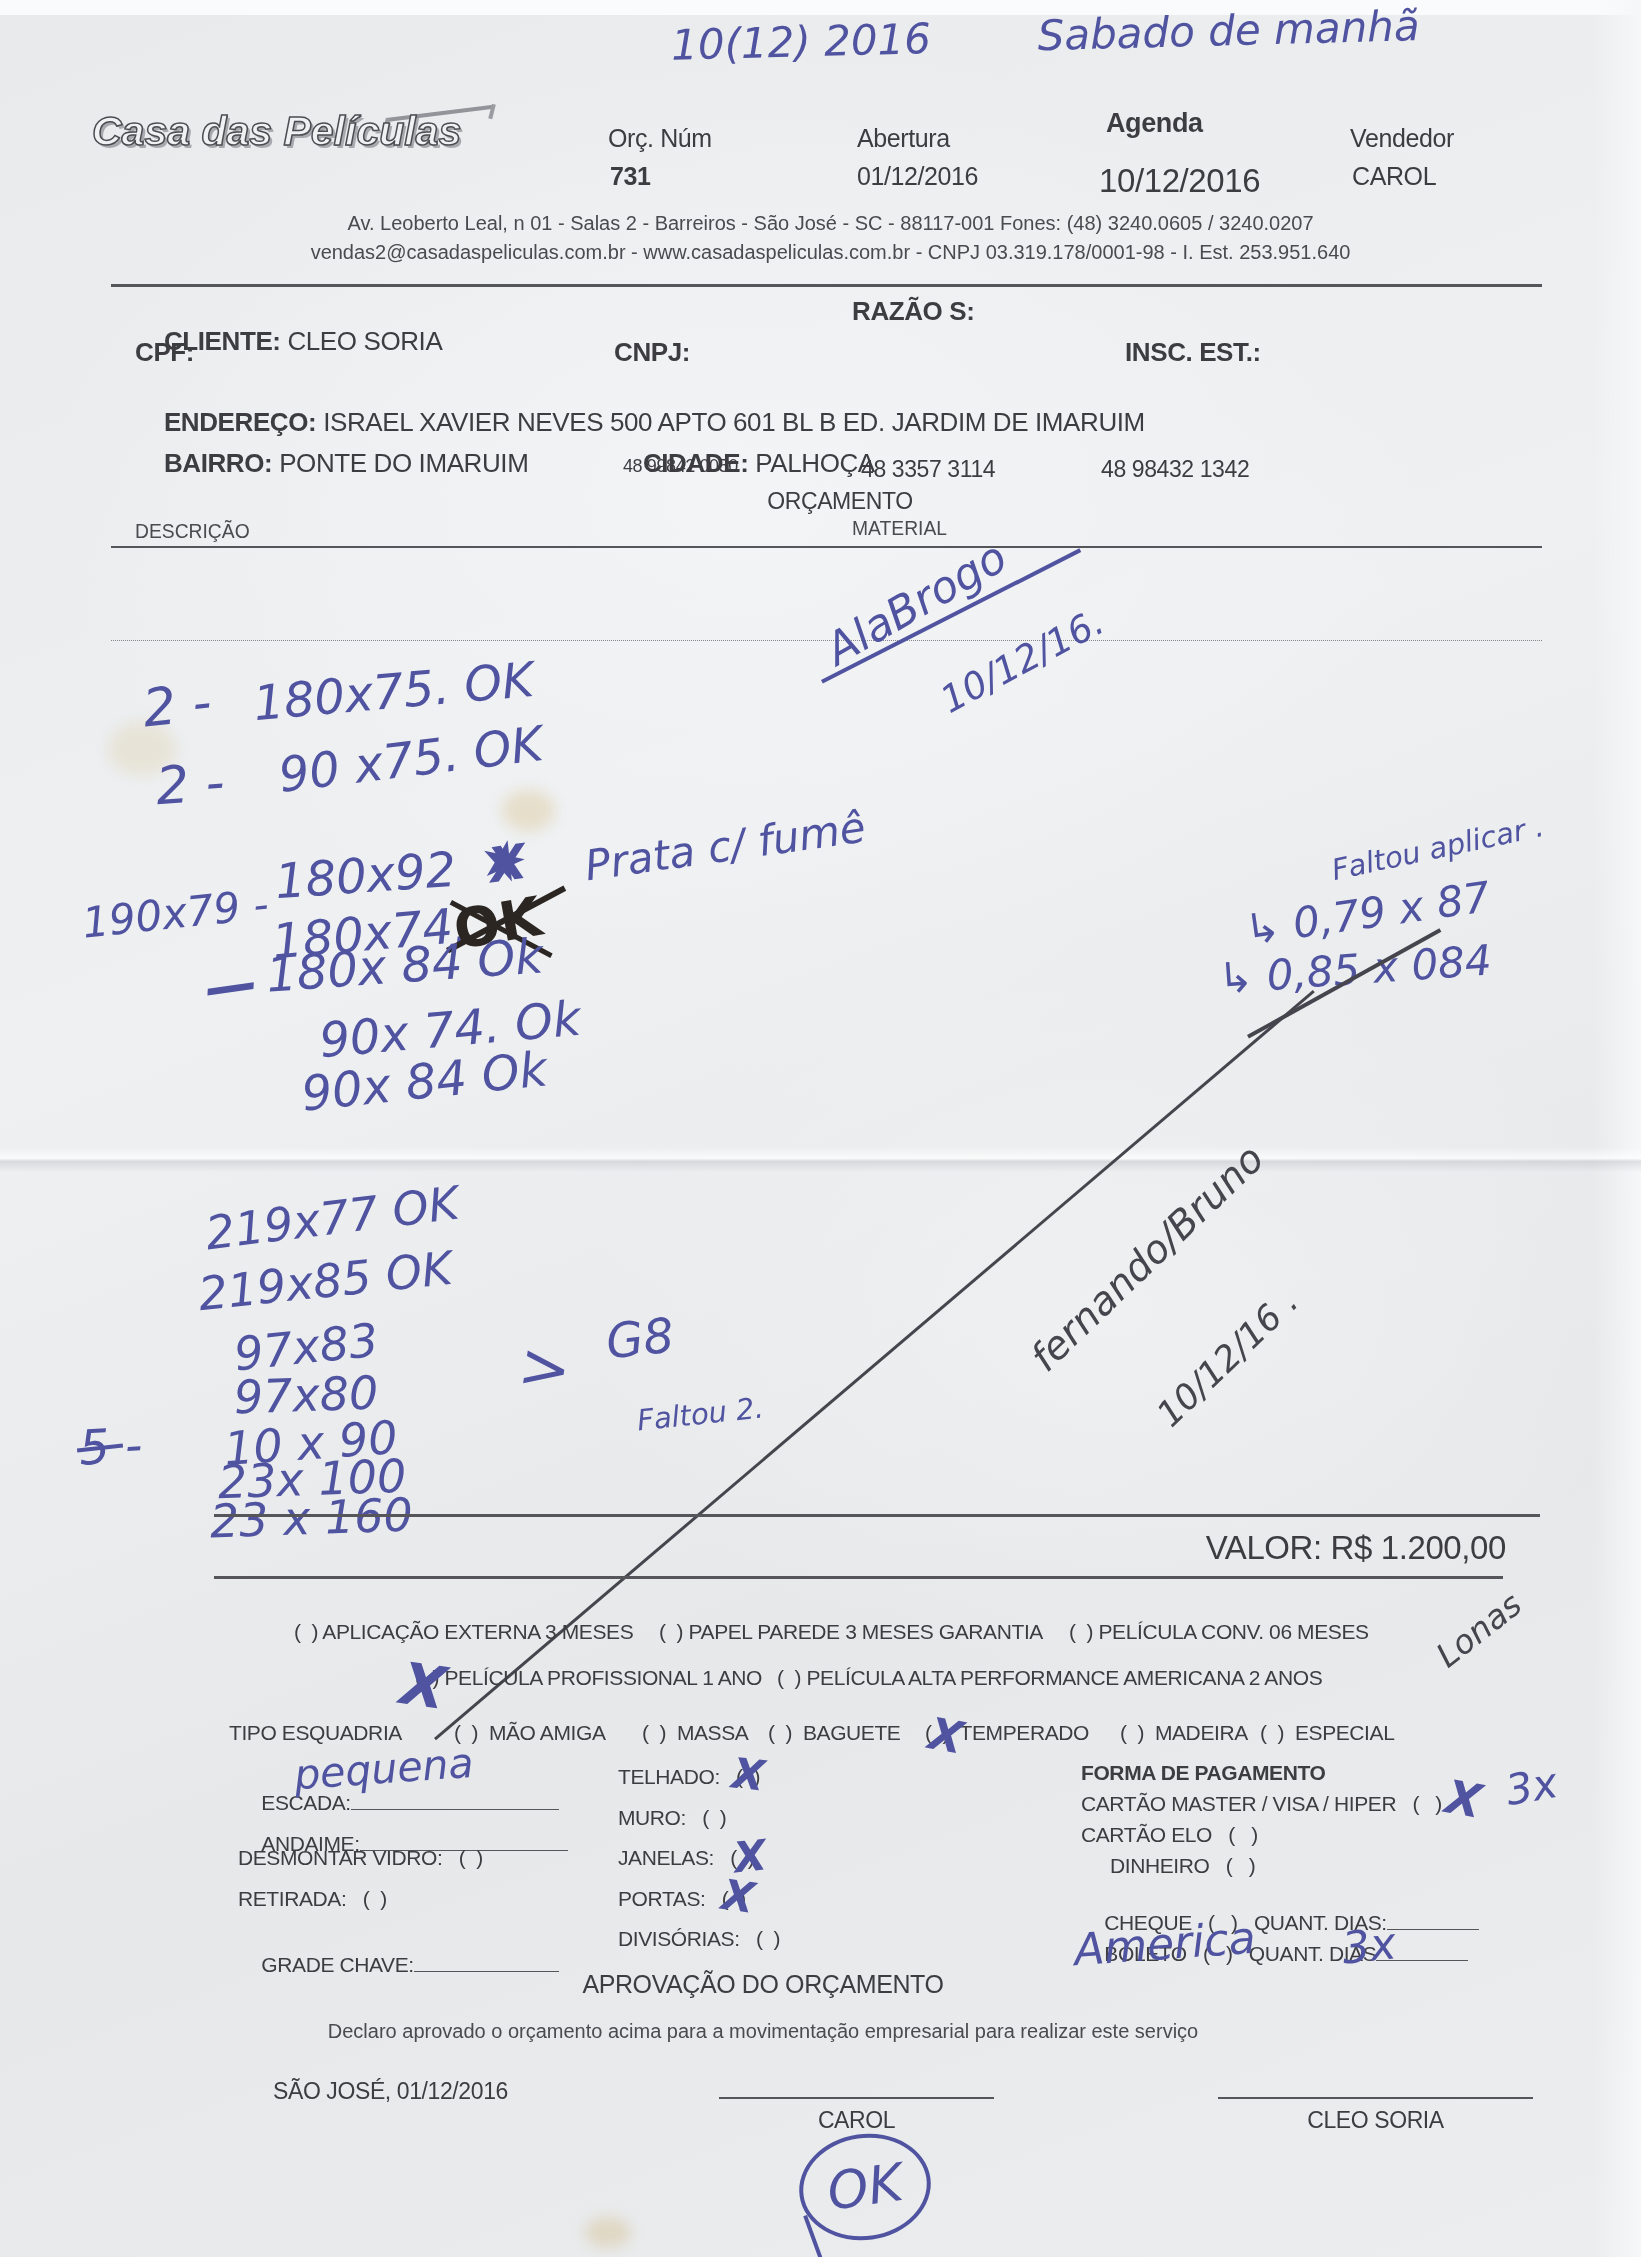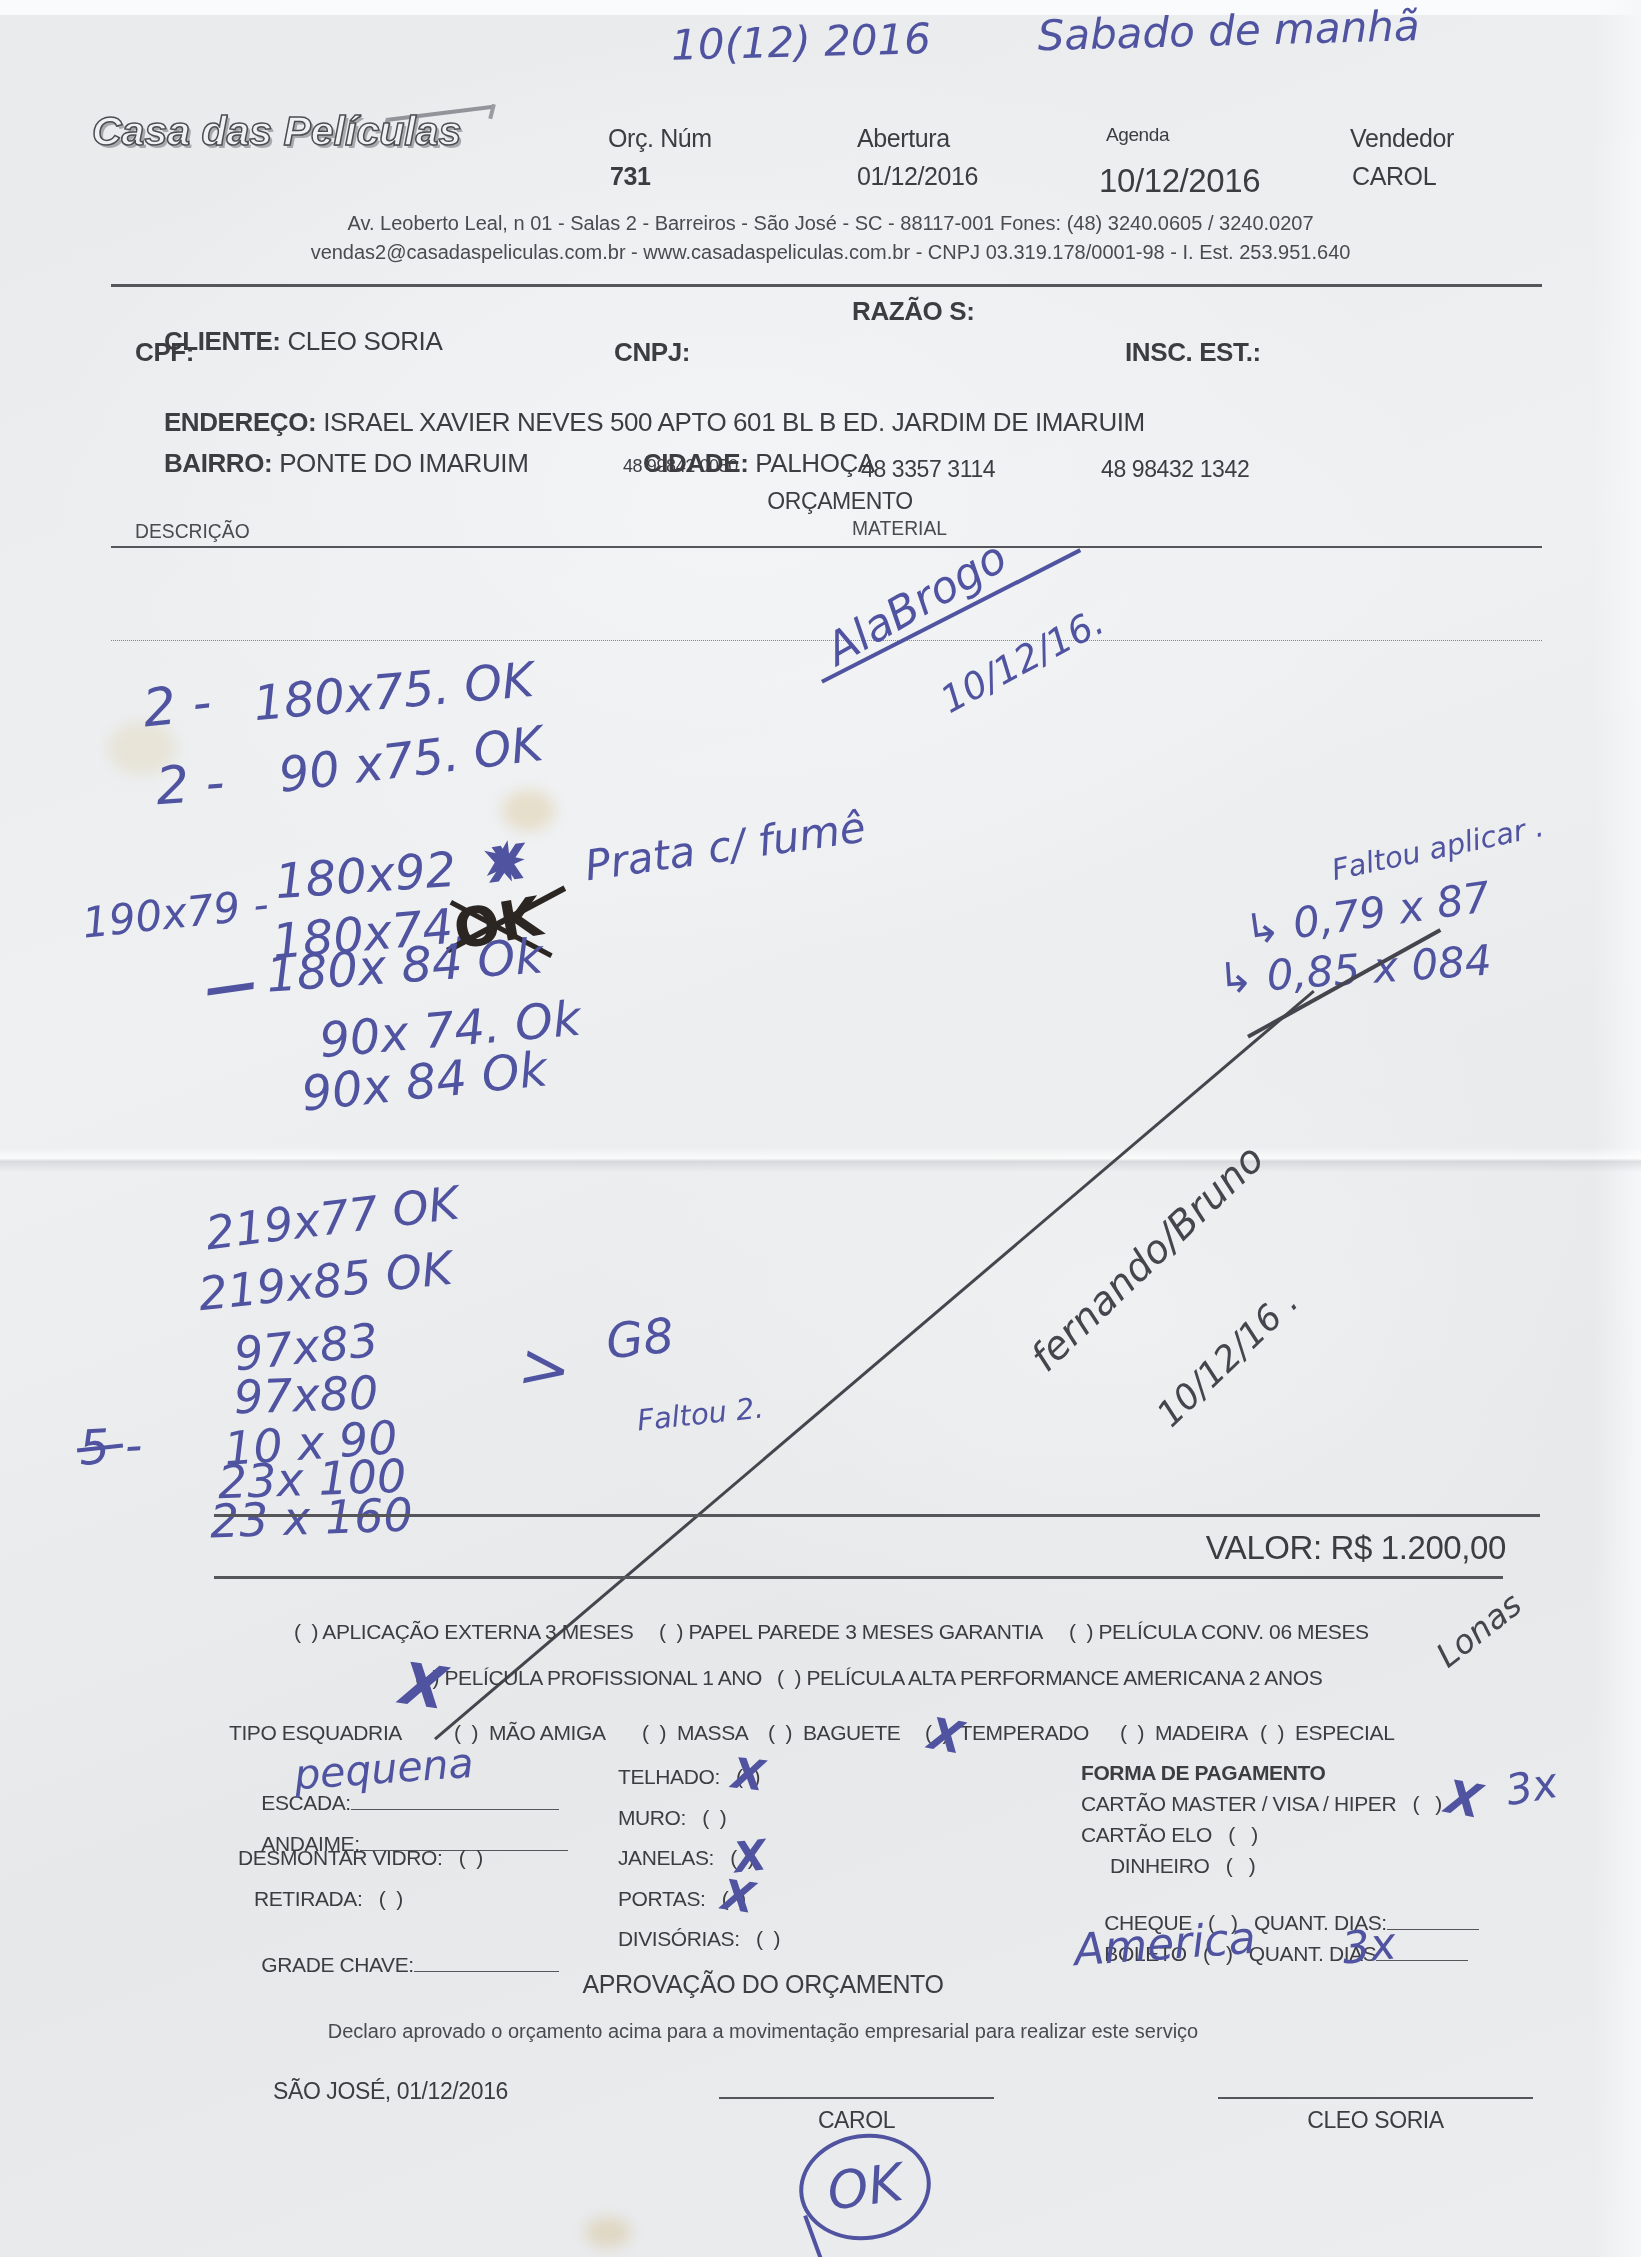--- a/index.html
+++ b/index.html
@@ -44,21 +44,21 @@
   <div class="ln" style="left:384px;top:118px;width:3.9px;height:15.4px;background:#9b9ca2;transform:rotate(14deg);"></div>
   <div class="ln" style="left:490px;top:104px;width:3.9px;height:15.4px;background:#9b9ca2;transform:rotate(14deg);"></div>
 
   <div class="abs hw" style="left:671px;top:11.6px;font-size:42px;transform:rotate(-1.5deg);">10(12) 2016        Sabado de manhã</div>
 
   <div class="abs logo" style="left:92px;top:108px;font-size:41px;">Casa das Películas</div>
   <div class="abs p" style="left:608px;top:124px;font-size:25px;">Orç. Núm</div>
   <div class="abs p pb" style="left:610px;top:162px;font-size:25px;">731</div>
   <div class="abs p" style="left:857px;top:124px;font-size:25px;">Abertura</div>
   <div class="abs p" style="left:857px;top:162px;font-size:25px;">01/12/2016</div>
-  <div class="abs p" style="left:1106px;top:124px;font-size:19px;">Agenda</div>
+  <div class="abs p" style="left:1106px;top:108px;font-size:27px;font-weight:bold;">Agenda</div>
   <div class="abs p" style="left:1099px;top:162px;font-size:33px;">10/12/2016</div>
   <div class="abs p" style="left:1350px;top:124px;font-size:25px;">Vendedor</div>
   <div class="abs p" style="left:1352px;top:162px;font-size:25px;">CAROL</div>
   <div class="abs psm ctr" style="left:0;top:212px;width:1661px;font-size:20px;">Av. Leoberto Leal, n 01 - Salas 2 - Barreiros - São José - SC - 88117-001 Fones: (48) 3240.0605 / 3240.0207</div>
   <div class="abs psm ctr" style="left:0;top:241px;width:1661px;font-size:20px;">vendas2@casadaspeliculas.com.br - www.casadaspeliculas.com.br - CNPJ 03.319.178/0001-98 - I. Est. 253.951.640</div>
 
   <div class="ln" style="left:111px;top:284px;width:1431px;height:2.9px;"></div>
   <div class="abs" style="left:135px;top:297px;font-size:26px;">
     <span class="p pb">CLIENTE:</span><span class="p"> </span><span class="p">CLEO SORIA</span>
   </div>
@@ -151,21 +151,21 @@
   <div class="abs hw xm" style="left:929px;top:1711px;font-size:44px;transform:rotate(10deg);">X</div>
 
   <div class="abs" style="left:238px;top:1765px;font-size:21px;">
     <span class="p">ESCADA:</span><span class="uln" style="width:208px;"></span>
   </div>
   <div class="abs hw" style="left:294px;top:1746px;font-size:41px;transform:rotate(-4deg);">pequena</div>
   <div class="abs" style="left:238px;top:1806px;font-size:21px;">
     <span class="p">ANDAIME:</span><span class="uln" style="width:208px;"></span>
   </div>
   <div class="abs p" style="left:238px;top:1846px;font-size:21px;">DESMONTAR VIDRO:   (  )</div>
-  <div class="abs p" style="left:238px;top:1887px;font-size:21px;margin-left:16px;">RETIRADA:   (  )</div>
+  <div class="abs p" style="left:238px;top:1887px;font-size:21px;">RETIRADA:   (  )</div>
   <div class="abs" style="left:238px;top:1927px;font-size:21px;">
     <span class="p">GRADE CHAVE:</span><span class="uln" style="width:145px;"></span>
   </div>
 
   <div class="abs p" style="left:618px;top:1765px;font-size:21px;">TELHADO:   (  )</div>
   <div class="abs p" style="left:618px;top:1806px;font-size:21px;">MURO:   (  )</div>
   <div class="abs p" style="left:618px;top:1846px;font-size:21px;">JANELAS:   (  )</div>
   <div class="abs p" style="left:618px;top:1887px;font-size:21px;">PORTAS:   (  )</div>
   <div class="abs p" style="left:618px;top:1927px;font-size:21px;">DIVISÓRIAS:   (  )</div>
   <div class="abs hw xm" style="left:732px;top:1751px;font-size:42px;transform:rotate(6deg);">X</div>

